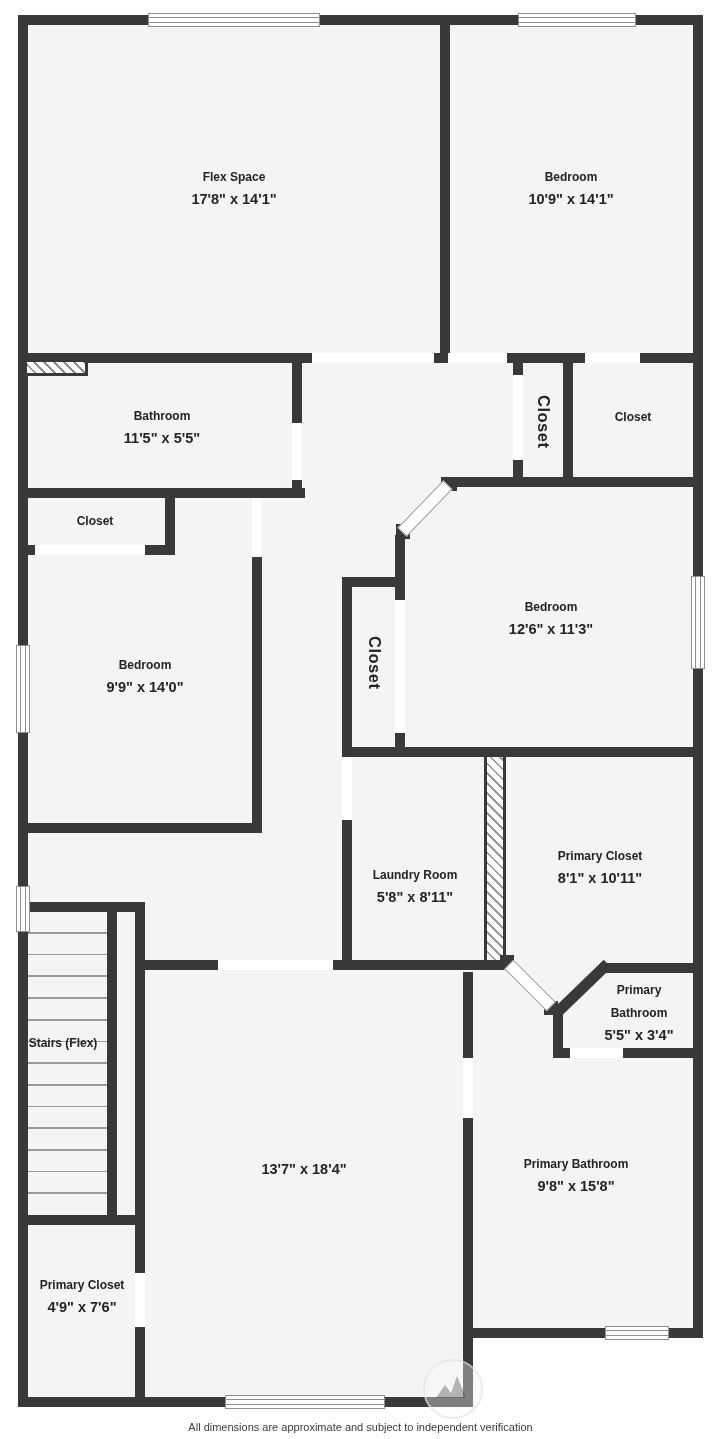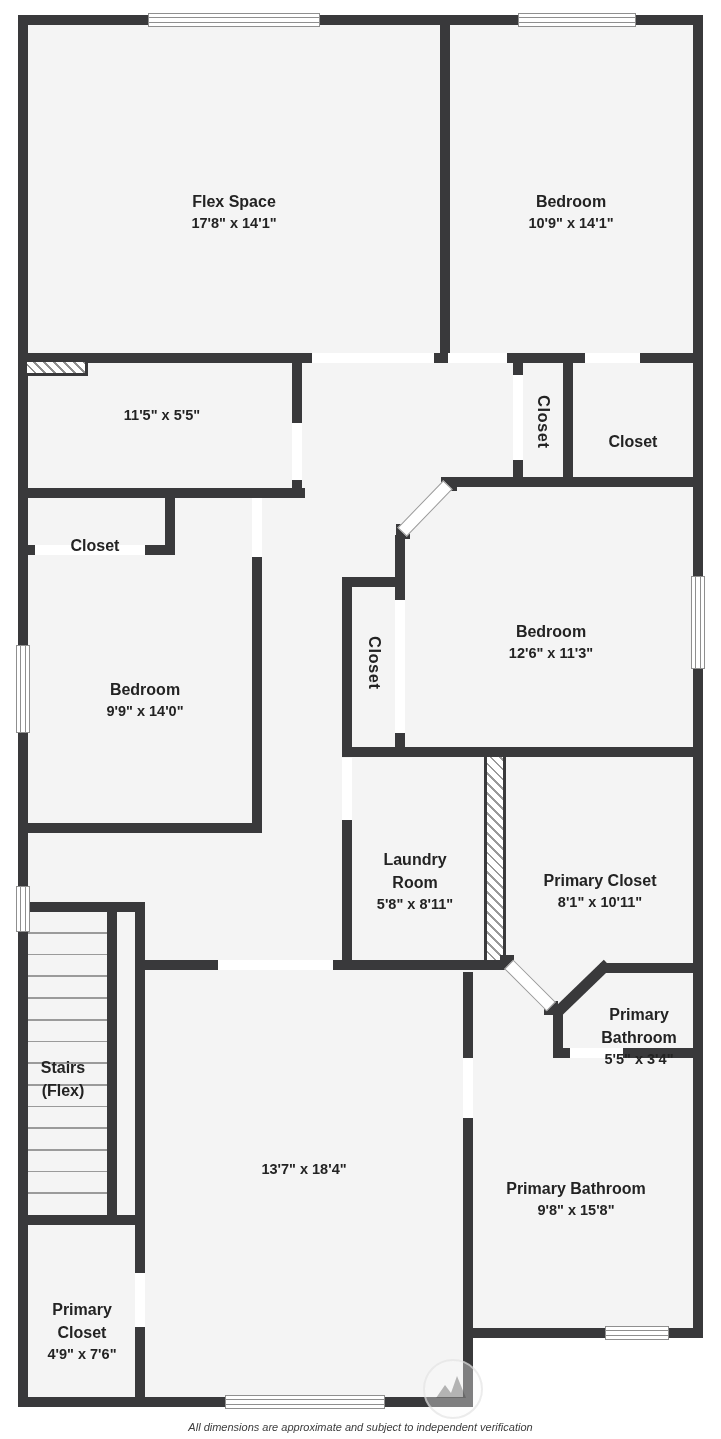--- a/index.html
+++ b/index.html
@@ -16,21 +16,21 @@
   .win.v::before{left:2.8px}.win.v::after{right:2.8px}
   .dleaf{position:absolute;background:#ffffff;border:1.5px solid #9b9b9b;box-sizing:border-box;}
   .dwall{position:absolute;background:#39393b;}
   .hatch{position:absolute;box-sizing:border-box;border:3px solid #39393b;
          background:repeating-linear-gradient(45deg,#ffffff 0 5px,#8f8f8f 5px 7px);}
   .hatchv{position:absolute;box-sizing:border-box;border-left:3px solid #39393b;border-right:3px solid #39393b;
          background:repeating-linear-gradient(45deg,#ffffff 0 5px,#9a9a9a 5px 7px);}
   .treads{position:absolute;background:repeating-linear-gradient(to bottom,
           #f4f4f4 0 20px,#9a9a9a 20px 21.7px);}
   .label{position:absolute;text-align:center;color:#232323;font-weight:bold;}
-  .nm{font-size:16px;line-height:23px;margin-top:24px;}
+  .nm{font-size:12px;line-height:23px;}
   .dm{font-size:14.5px;line-height:20px;}
   .vlabel{position:absolute;writing-mode:vertical-rl;text-align:center;color:#232323;
           font-weight:bold;font-size:16.5px;letter-spacing:.5px;display:flex;
           align-items:center;justify-content:center;}
   .footer{position:absolute;left:0;width:721px;text-align:center;font-size:11px;color:#3c3c3c;}
   .wm{position:absolute;opacity:.8;}
 </style>
 </head>
 <body>
 
@@ -129,39 +129,40 @@
 
   <div class="label" style="left:114px;top:166px;width:240px;">
     <div class="nm">Flex Space</div>
     <div class="dm">17'8" x 14'1"</div>
   </div>
   <div class="label" style="left:451px;top:166px;width:240px;">
     <div class="nm">Bedroom</div>
     <div class="dm">10'9" x 14'1"</div>
   </div>
   <div class="label" style="left:62px;top:405px;width:200px;">
+    <div class="nm">Bathroom</div>
     <div class="dm">11'5" x 5'5"</div>
   </div>
   <div class="label" style="left:35px;top:510px;width:120px;">
     <div class="nm">Closet</div>
   </div>
   <div class="vlabel" style="left:527px;top:372px;width:32px;height:100px;">Closet</div>
   <div class="label" style="left:573px;top:406px;width:120px;">
     <div class="nm">Closet</div>
   </div>
   <div class="label" style="left:45px;top:654px;width:200px;">
     <div class="nm">Bedroom</div>
     <div class="dm">9'9" x 14'0"</div>
   </div>
   <div class="label" style="left:451px;top:596px;width:200px;">
     <div class="nm">Bedroom</div>
     <div class="dm">12'6" x 11'3"</div>
   </div>
   <div class="vlabel" style="left:358px;top:608px;width:32px;height:110px;">Closet</div>
-  <div class="label" style="left:370px;top:824px;width:90px;">
+  <div class="label" style="left:370px;top:864px;width:90px;">
     <div class="nm">Laundry Room</div>
     <div class="dm">5'8" x 8'11"</div>
   </div>
   <div class="label" style="left:500px;top:845px;width:200px;">
     <div class="nm">Primary Closet</div>
     <div class="dm">8'1" x 10'11"</div>
   </div>
   <div class="label" style="left:589px;top:979px;width:100px;">
     <div class="nm">Primary Bathroom</div>
     <div class="dm">5'5" x 3'4"</div>
@@ -181,15 +182,15 @@
     <div class="dm">4'9" x 7'6"</div>
   </div>
 
   <div class="wm" style="left:422px;top:1358px;width:62px;height:62px;">
     <svg width="62" height="62" viewBox="0 0 62 62">
       <circle cx="31" cy="31" r="29" fill="rgba(250,250,250,0.45)" stroke="rgba(228,228,228,0.9)" stroke-width="2"></circle>
       <path d="M14 40 l9 -13 6 8 6 -17 9 22 z" fill="rgba(95,95,95,0.55)"></path>
     </svg>
   </div>
 
-  <div class="footer" style="top:1421px;font-style:italic;">All dimensions are approximate and subject to independent verification</div>
+  <div class="footer" style="top:1421px;">All dimensions are approximate and subject to independent verification</div>
 
 </div>
 
 </body></html>

